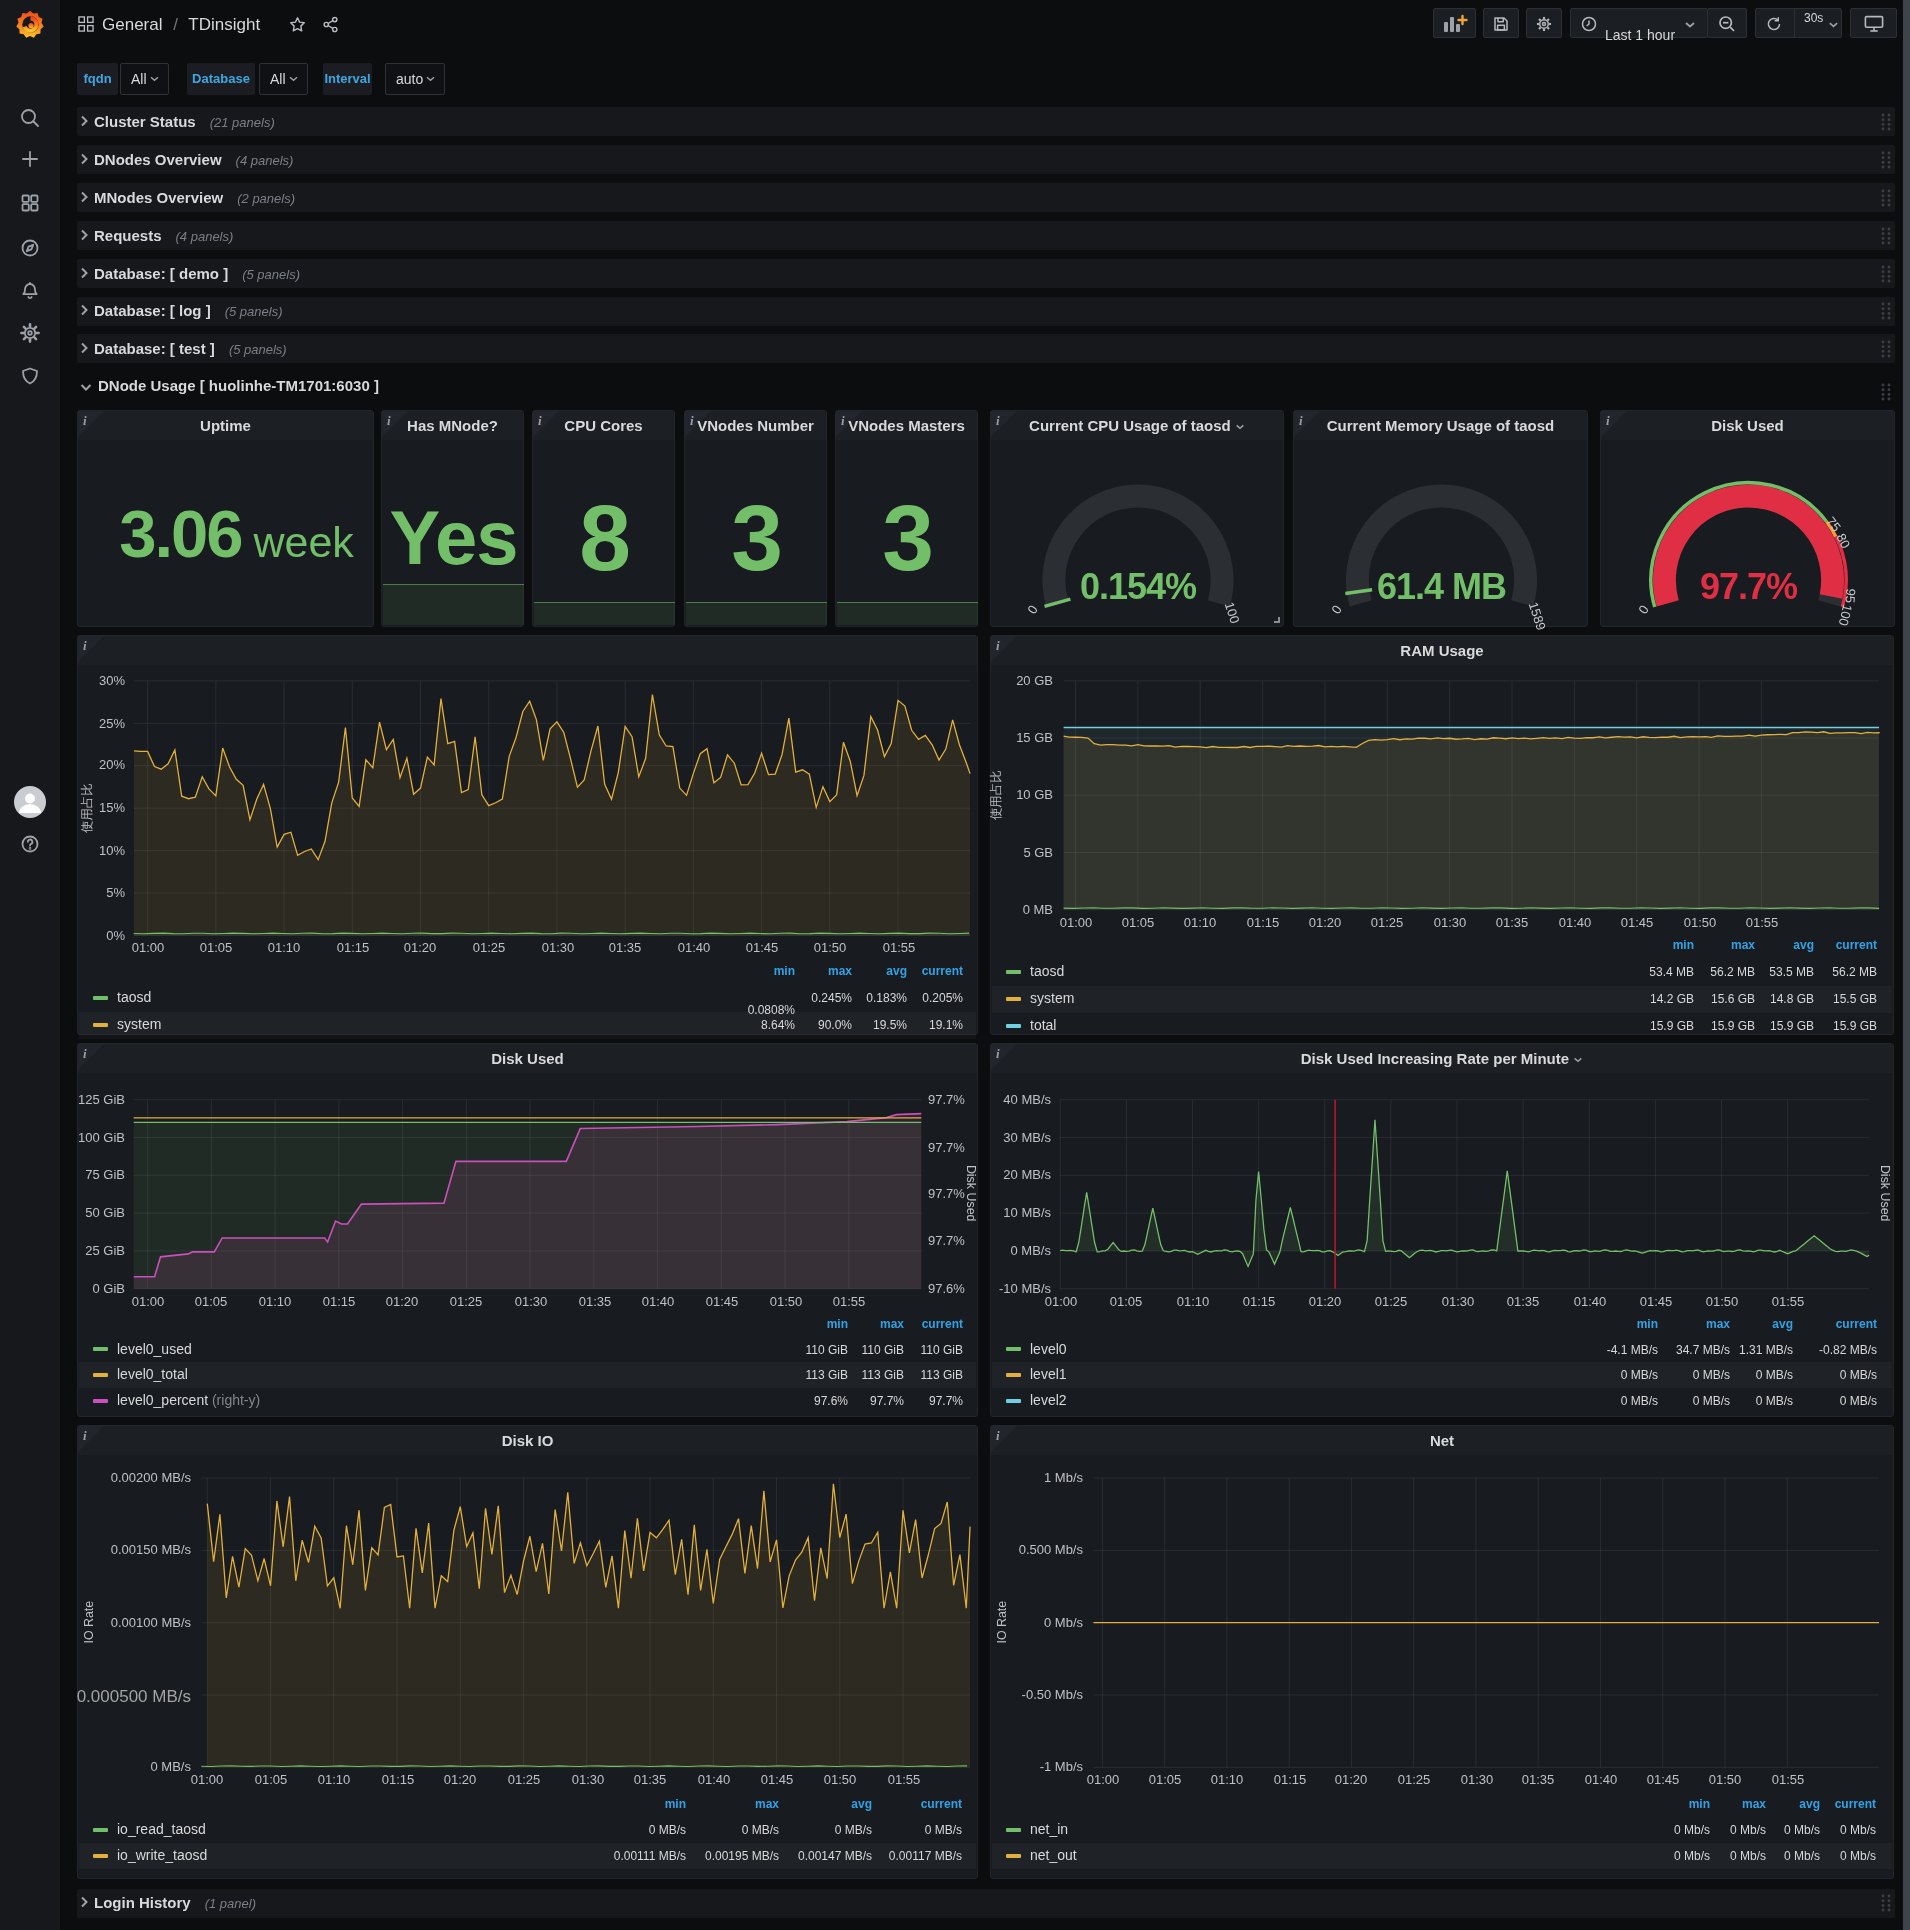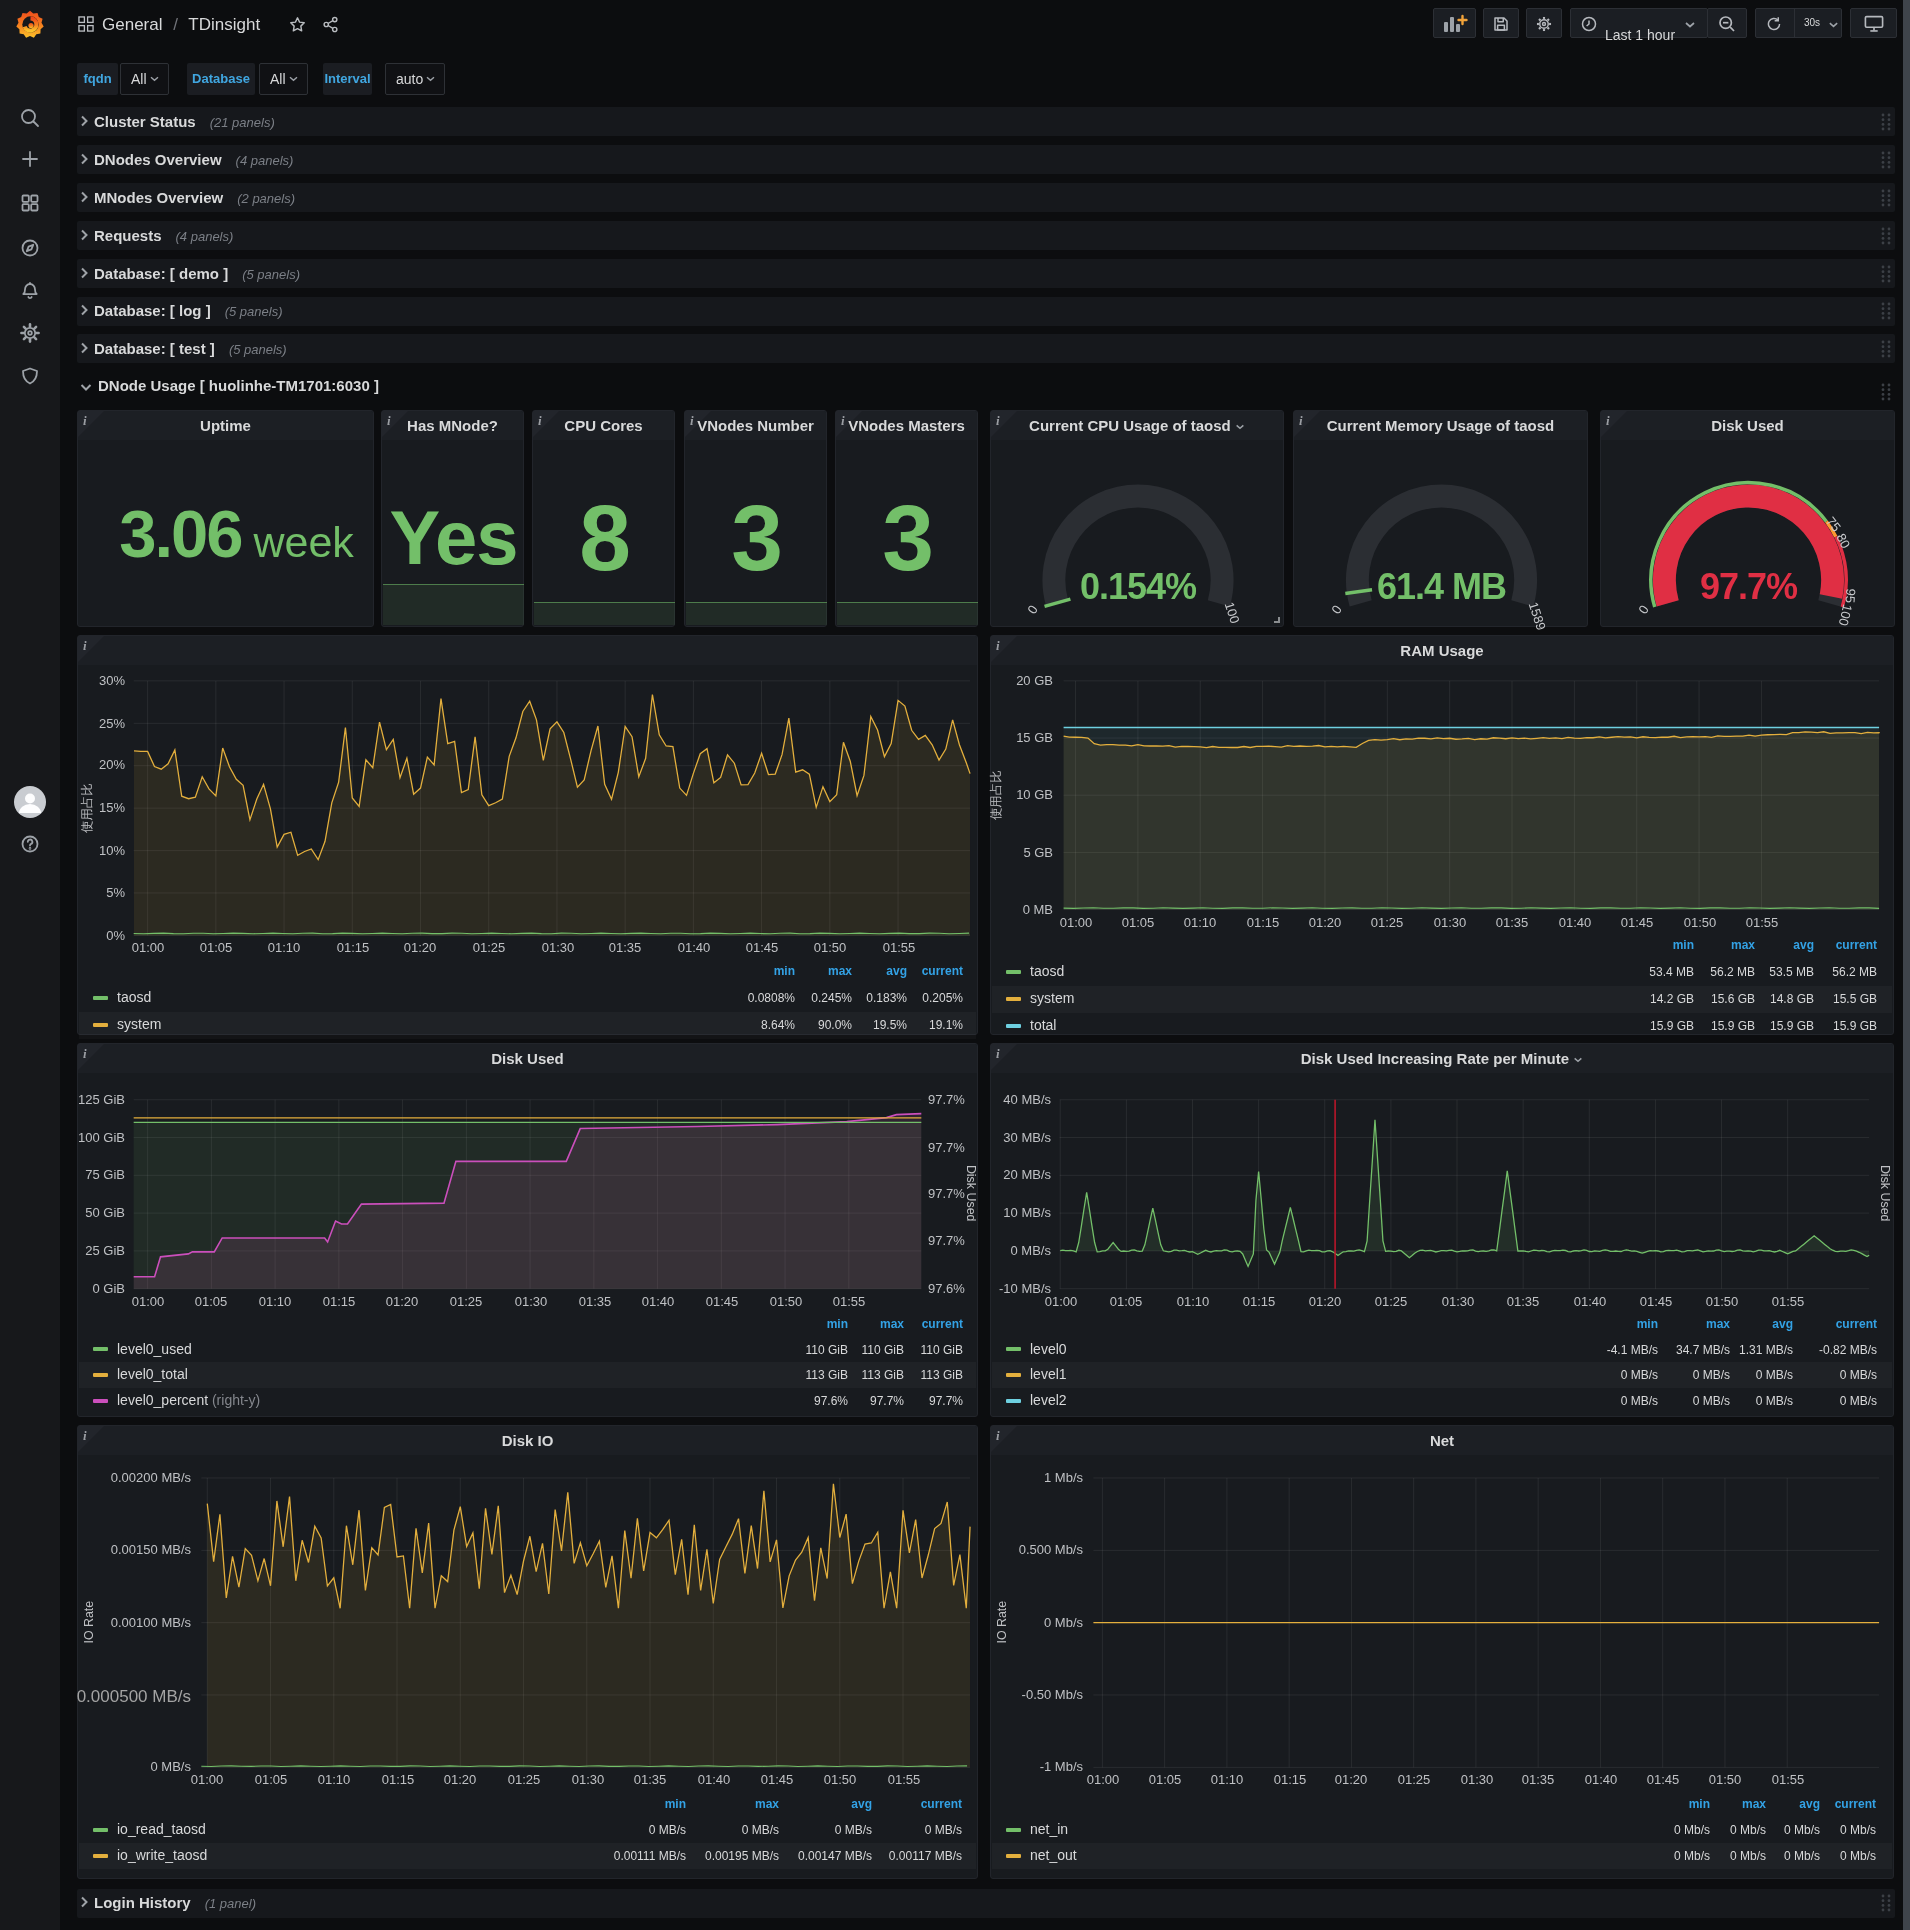--- a/index.html
+++ b/index.html
@@ -156,21 +156,21 @@
       <line x1="12.2" y1="12.2" x2="16" y2="16"></line>
       <line x1="5" y1="7.7" x2="10.4" y2="7.7"></line>
     </svg>
   </div>
 <div class="abs" style="left:1755px;top:8px;width:87px;height:30px;background:#1b1e23;border:1px solid #2c2f35;border-radius:2px">
     <svg style="left:9px;top:6px" width="18" height="18" viewBox="0 0 22 22" fill="none" stroke="#b6b9be" stroke-width="1.8">
       <path d="M17.8,11 a6.8,6.8 0 1 1 -2,-4.8"></path>
       <path d="M16.2,2.6 v4.4 h-4.4" stroke-width="1.8"></path>
     </svg>
     <div class="abs" style="left:38px;top:0;width:1px;height:28px;background:#2c2f35"></div>
-    <div class="abs" style="left:48px;top:8px;font-size:10px;color:#d8d9da">30s</div>
+    <div class="abs" style="left:48px;top:2px;font-size:12px;color:#d8d9da">30s</div>
     <svg style="left:72px;top:12px" width="11" height="8" viewBox="0 0 12 8" fill="none" stroke="#9da2a8" stroke-width="1.7">
       <path d="M2,2 l4,3.5 4,-3.5"></path>
     </svg>
   </div>
 <div class="abs" style="left:1850px;top:8px;width:47px;height:30px;background:#1b1e23;border:1px solid #2c2f35;border-radius:2px">
     <svg style="left:13px;top:6px" width="20" height="18" viewBox="0 0 24 22" fill="none" stroke="#b6b9be" stroke-width="2">
       <rect x="1.5" y="2" width="21" height="13" rx="1.5"></rect>
       <line x1="12" y1="15" x2="12" y2="19"></line>
       <line x1="7.5" y1="19.5" x2="16.5" y2="19.5"></line>
     </svg>
@@ -441,21 +441,21 @@
     <div class="vlabel" style="left:594px;top:304px;width:44px;text-align:center;color:#bfc1c4">01:40</div>
     <div class="vlabel" style="left:662px;top:304px;width:44px;text-align:center;color:#bfc1c4">01:45</div>
     <div class="vlabel" style="left:730px;top:304px;width:44px;text-align:center;color:#bfc1c4">01:50</div>
     <div class="vlabel" style="left:799px;top:304px;width:44px;text-align:center;color:#bfc1c4">01:55</div>
     <div class="leghead" style="right:182px;top:328px">min</div>
     <div class="leghead" style="right:125px;top:328px">max</div>
     <div class="leghead" style="right:70px;top:328px">avg</div>
     <div class="leghead" style="right:14px;top:328px">current</div>
     <div class="dash" style="left:15px;top:360px;background:#73bf69"></div>
     <div class="legendname" style="left:39px;top:353px">taosd</div>
-    <div class="legendval" style="right:182px;top:355px">0.0808%</div>
+    <div class="legendval" style="right:182px;top:367px">0.0808%</div>
     <div class="legendval" style="right:125px;top:355px">0.245%</div>
     <div class="legendval" style="right:70px;top:355px">0.183%</div>
     <div class="legendval" style="right:14px;top:355px">0.205%</div>
     <div class="stripe" style="left:1px;right:1px;top:376px;height:27px"></div>
     <div class="dash" style="left:15px;top:387px;background:#e3af3d"></div>
     <div class="legendname" style="left:39px;top:380px">system</div>
     <div class="legendval" style="right:182px;top:382px">8.64%</div>
     <div class="legendval" style="right:125px;top:382px">90.0%</div>
     <div class="legendval" style="right:70px;top:382px">19.5%</div>
     <div class="legendval" style="right:14px;top:382px">19.1%</div>

